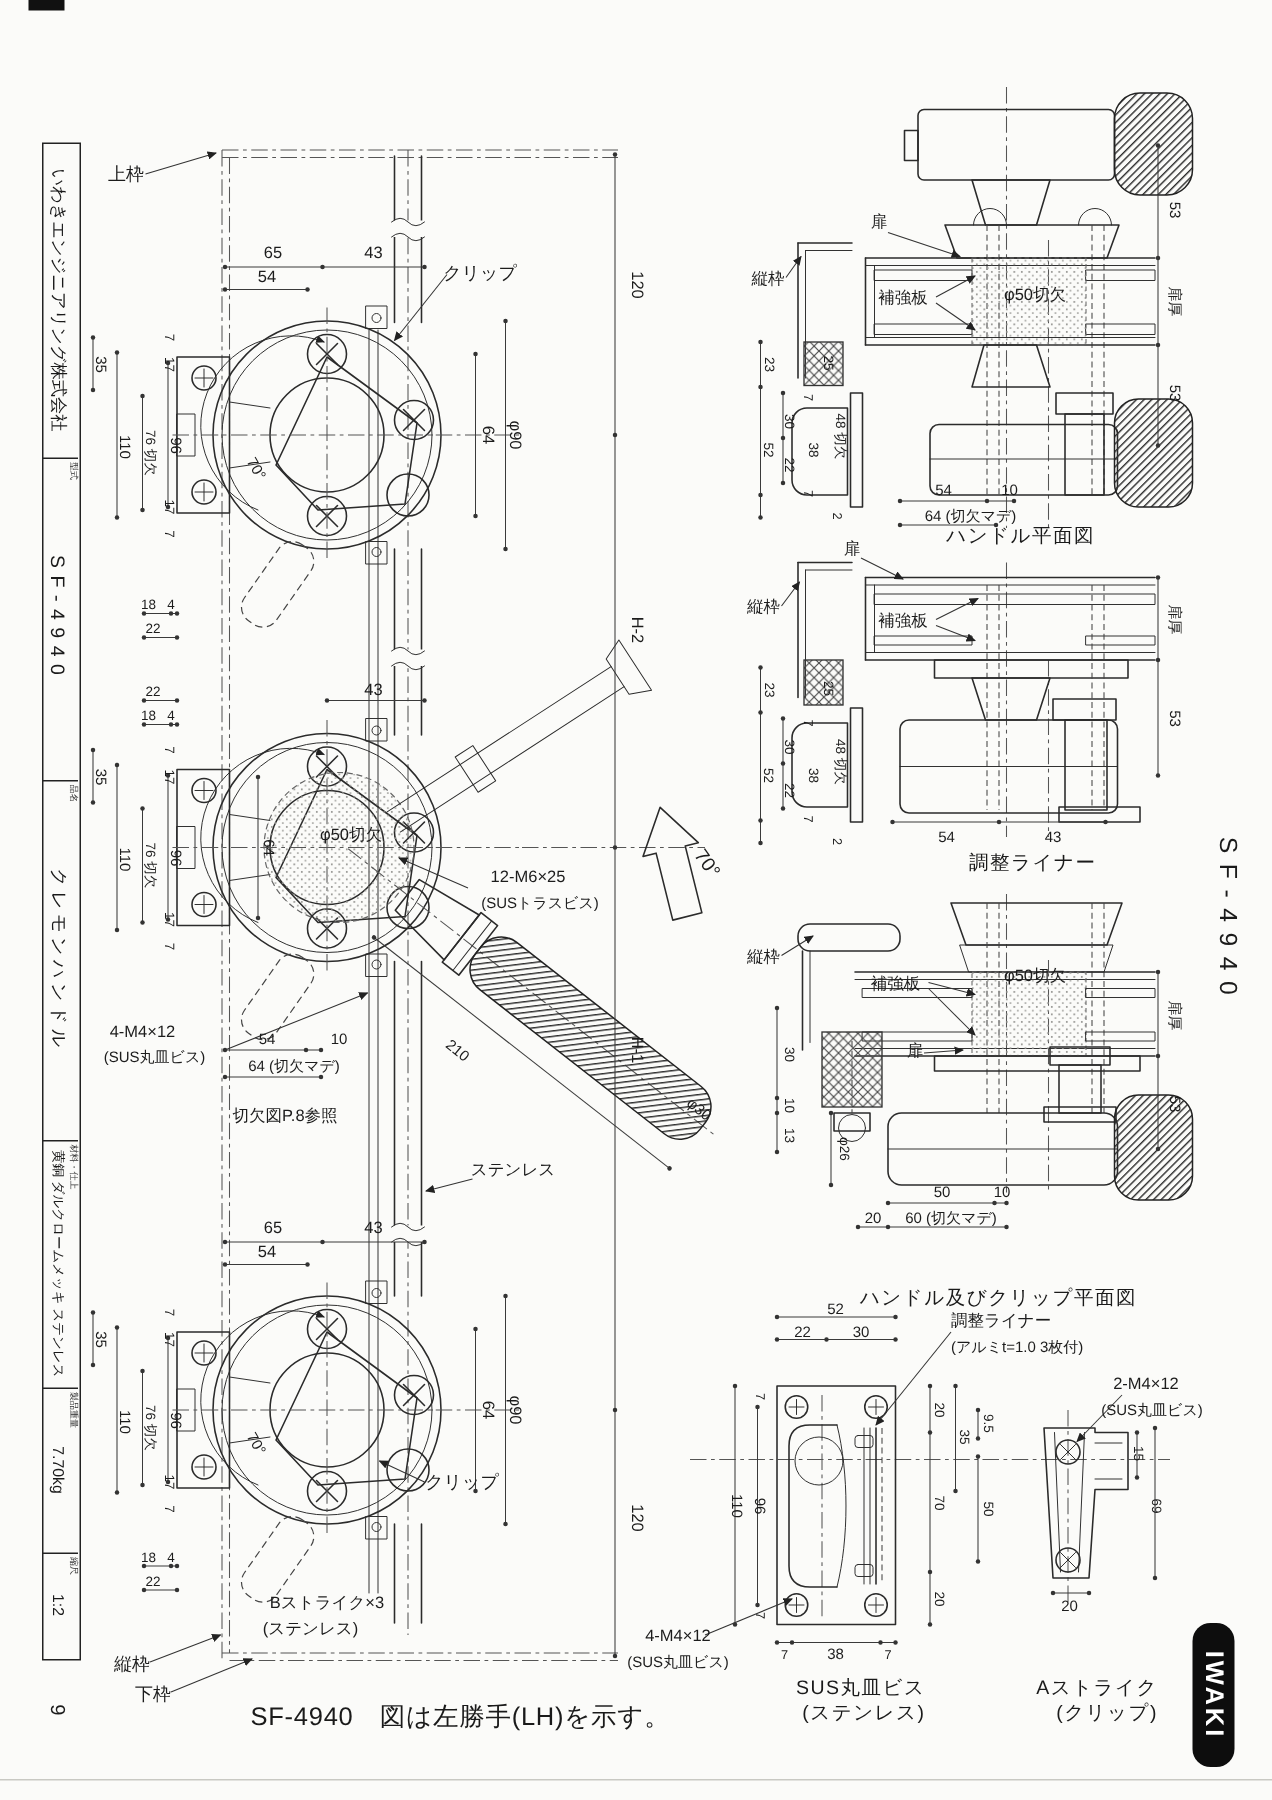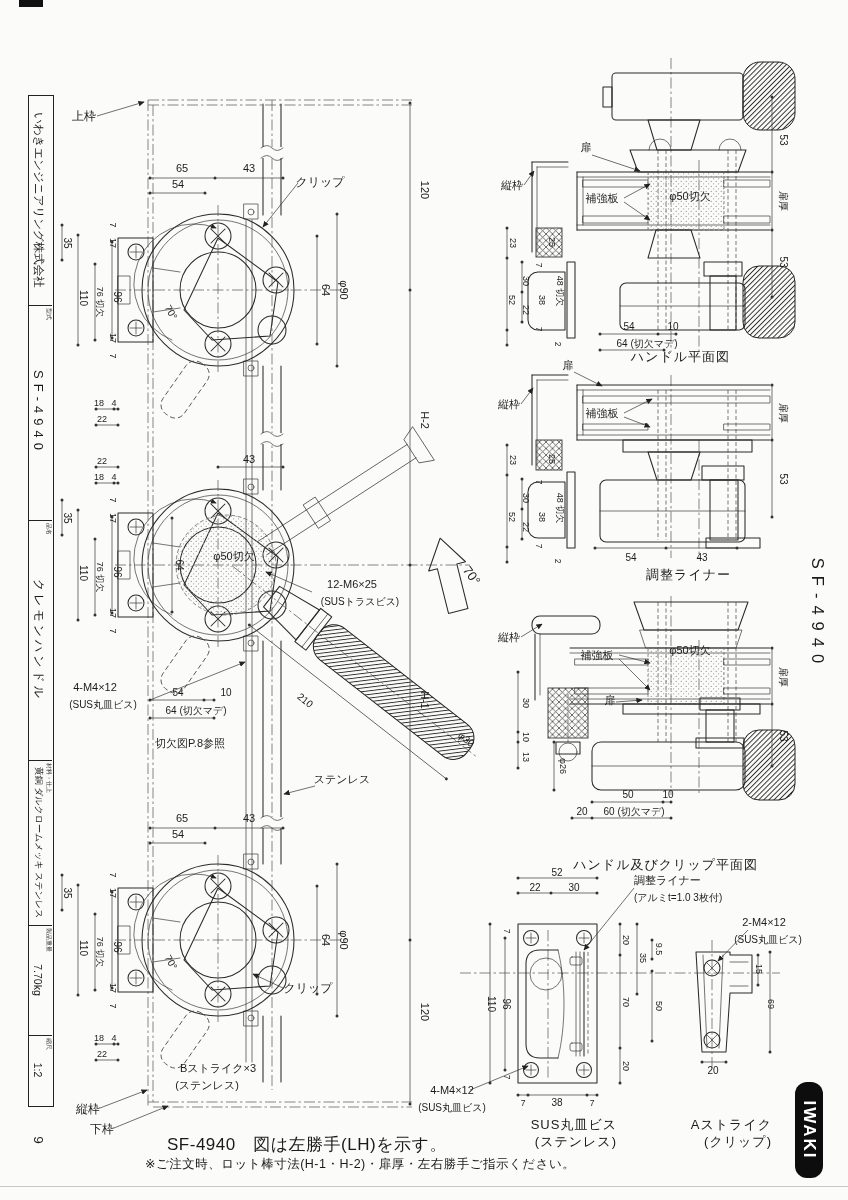--- a/index.html
+++ b/index.html
@@ -694,21 +694,20 @@
     </svg>
 
   <div class="cap" style="left:590px;top:348px;width:140px">ハンドル平面図</div>
   <div class="cap" style="left:591px;top:566px;width:140px">調整ライナー</div>
   <div class="cap" style="left:558px;top:856px;width:200px">ハンドル及びクリップ平面図</div>
   <div class="cap" style="left:497px;top:1116px;width:120px">SUS丸皿ビス</div>
   <div class="cap" style="left:497px;top:1133px;width:120px">(ステンレス)</div>
   <div class="cap" style="left:652px;top:1116px;width:120px">Aストライク</div>
   <div class="cap" style="left:652px;top:1133px;width:120px">(クリップ)</div>
   <div class="note" style="left:167px;top:1133px;font-size:17px">SF-4940　図は左勝手(LH)を示す。</div>
-  <div class="note" style="left:145px;top:1156px">※ご注文時、ロット棒寸法(H-1・H-2)・扉厚・左右勝手ご指示ください。</div>
 
   <div>
     <div class="tb-border" style="left:28px;top:95px;width:24px;height:1010px"></div>
     <div class="tb-div" style="left:28px;top:305px;width:24px"></div>
     <div class="tb-div" style="left:28px;top:520px;width:24px"></div>
     <div class="tb-div" style="left:28px;top:760px;width:24px"></div>
     <div class="tb-div" style="left:28px;top:925px;width:24px"></div>
     <div class="tb-div" style="left:28px;top:1035px;width:24px"></div>
 
     <div class="vt" style="left:49px;top:97px;width:206px;height:21px;font-size:11.5px">いわきエンジニアリング株式会社</div>

